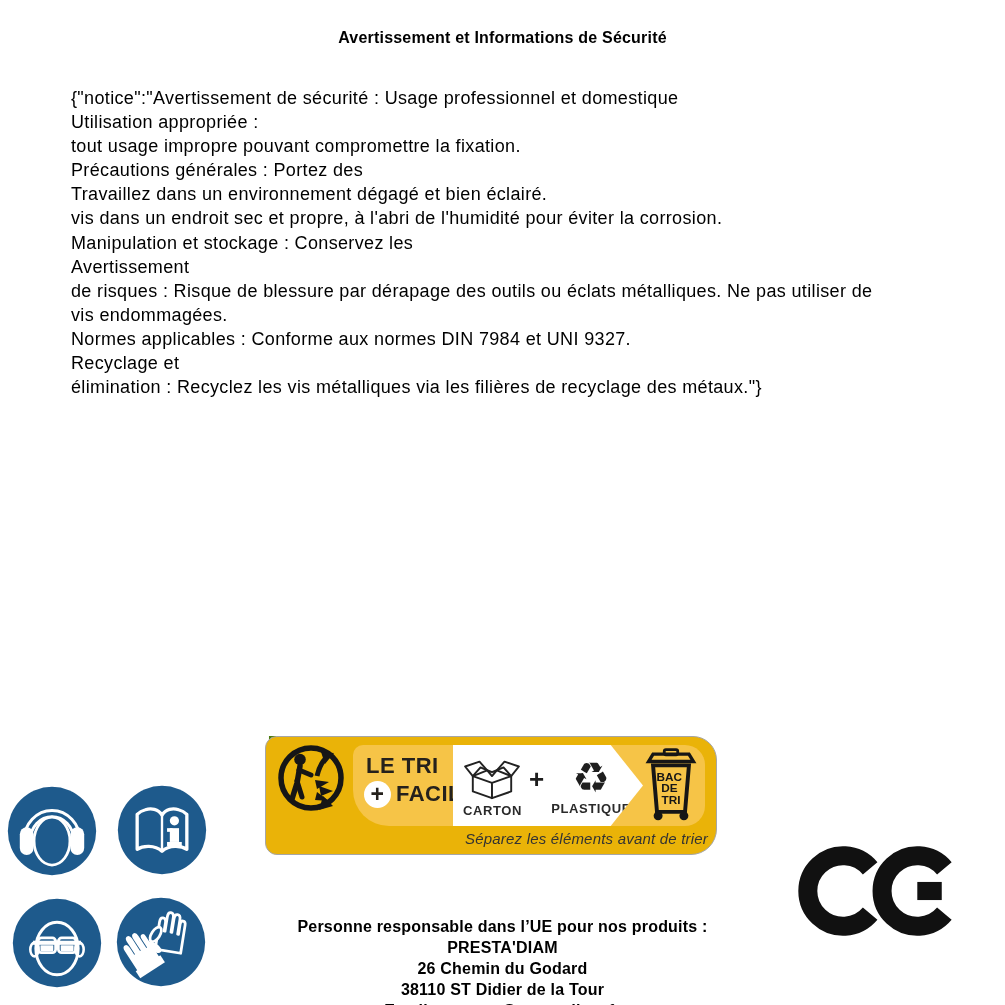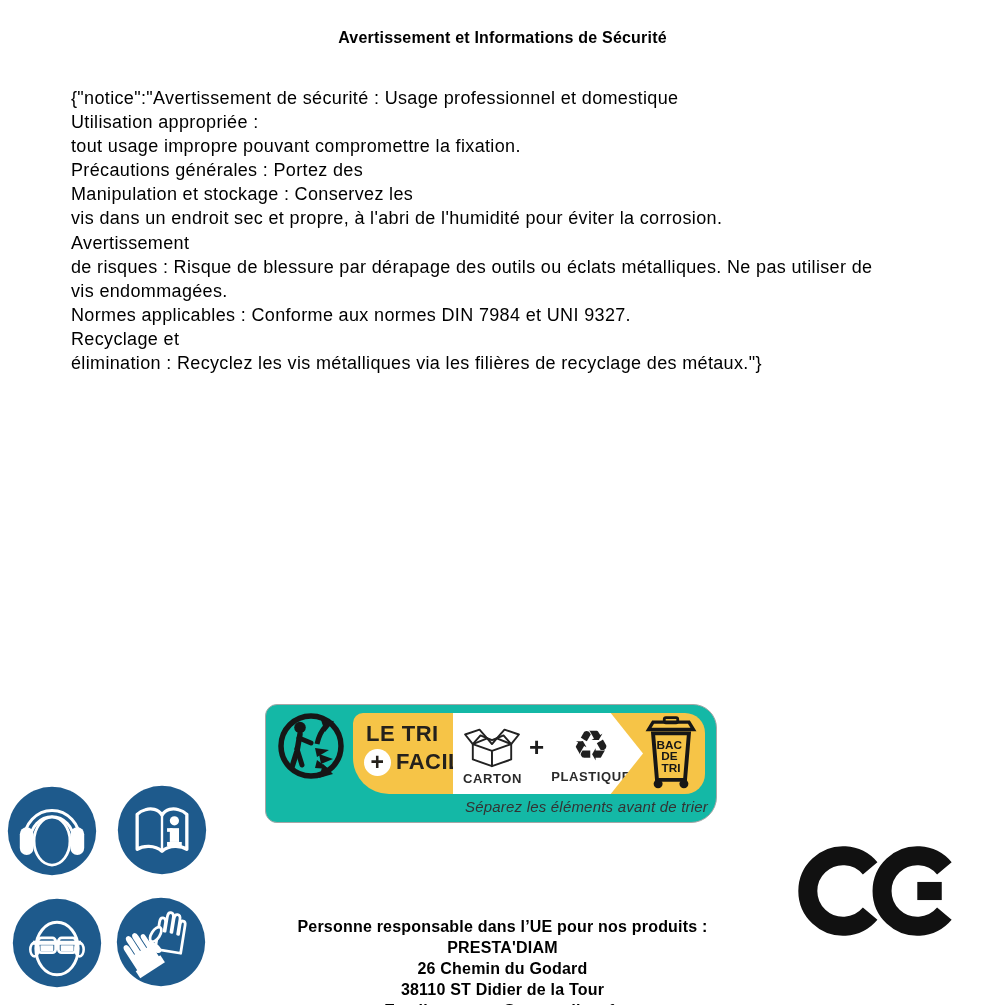--- a/index.html
+++ b/index.html
@@ -23,22 +23,22 @@
   
   .picto{position:absolute;width:92px;height:92px;}
   #picto-ear{left:6px;top:785px;}
   #picto-book{left:116px;top:784px;}
   #picto-goggles{left:11px;top:897px;}
   #picto-gloves{left:115px;top:896px;}
 
   
   .fr-tag{position:absolute;left:268px;top:733px;font-size:14.5px;font-weight:bold;color:#4d7c0f;}
   .tri-label{
-    position:absolute;left:265px;top:704px;width:452px;height:119px;
-    background:#14b8a6;border:1.5px solid #a6a6a6;border-radius:12px 24px 26px 12px;box-sizing:border-box;
+    position:absolute;left:265px;top:736px;width:452px;height:119px;
+    background:#eab308;border:1.5px solid #a6a6a6;border-radius:12px 24px 26px 12px;box-sizing:border-box;
   }
   .triman{position:absolute;left:11px;top:7px;width:68px;height:68px;}
   .band{
     position:absolute;left:87px;top:8px;width:352px;height:81px;
     background:var(--yellow);border-radius:10px 20px 20px 36px;
   }
   .tagline{position:absolute;left:11px;top:8px;color:var(--tag-ink);font-weight:bold;}
   .tagline .l1{font-size:22px;letter-spacing:0.5px;line-height:26px;padding-left:2px;}
   .tagline .l2{font-size:22px;letter-spacing:0.5px;line-height:30px;display:flex;align-items:center;gap:5px;}
   .plus-circle{
@@ -75,22 +75,23 @@
 
 <div class="page">
 
   <h1 class="title">Avertissement et Informations de Sécurité</h1>
 
   <div class="notice">
     <div class="nline">{"notice":"Avertissement de sécurité : Usage professionnel et domestique</div>
     <div class="nline">Utilisation appropriée :</div>
     <div class="nline">tout usage impropre pouvant compromettre la fixation.</div>
     <div class="nline">Précautions générales : Portez des</div>
+    <div class="nline">Travaillez dans un environnement dégagé et bien éclairé.</div>
+    <div class="nline">vis dans un endroit sec et propre, à l'abri de l'humidité pour éviter la corrosion.</div>
     <div class="nline">Manipulation et stockage : Conservez les</div>
-    <div class="nline">vis dans un endroit sec et propre, à l'abri de l'humidité pour éviter la corrosion.</div>
     <div class="nline">Avertissement</div>
     <div class="nline">de risques : Risque de blessure par dérapage des outils ou éclats métalliques. Ne pas utiliser de</div>
     <div class="nline">vis endommagées.</div>
     <div class="nline">Normes applicables : Conforme aux normes DIN 7984 et UNI 9327.</div>
     <div class="nline">Recyclage et</div>
     <div class="nline">élimination : Recyclez les vis métalliques via les filières de recyclage des métaux."}</div>
   </div>
 
   <div class="picto" id="picto-ear">
     <svg viewBox="0 0 100 100" width="92" height="92">

